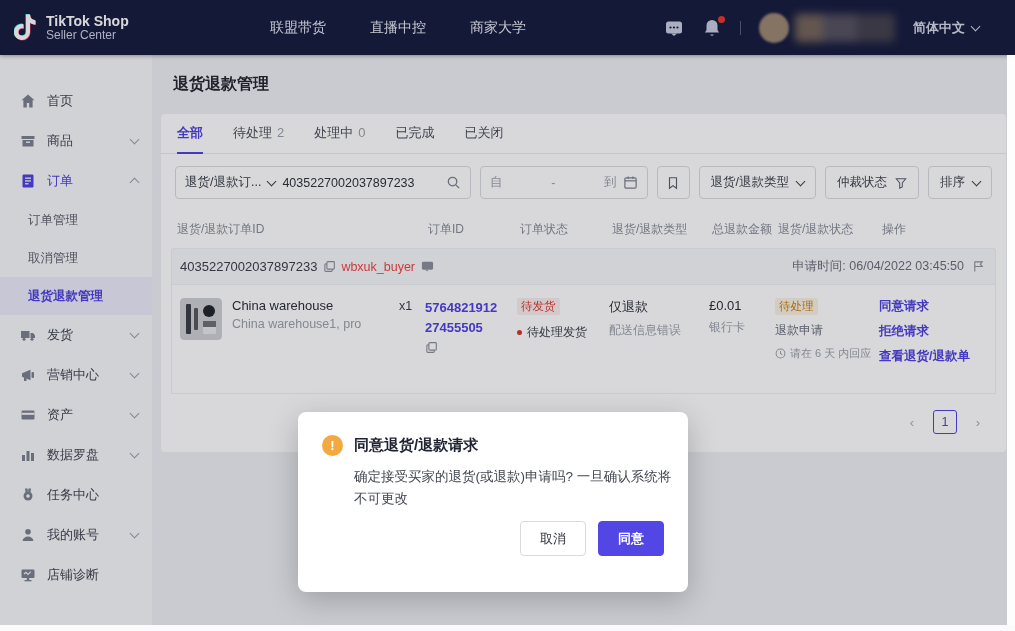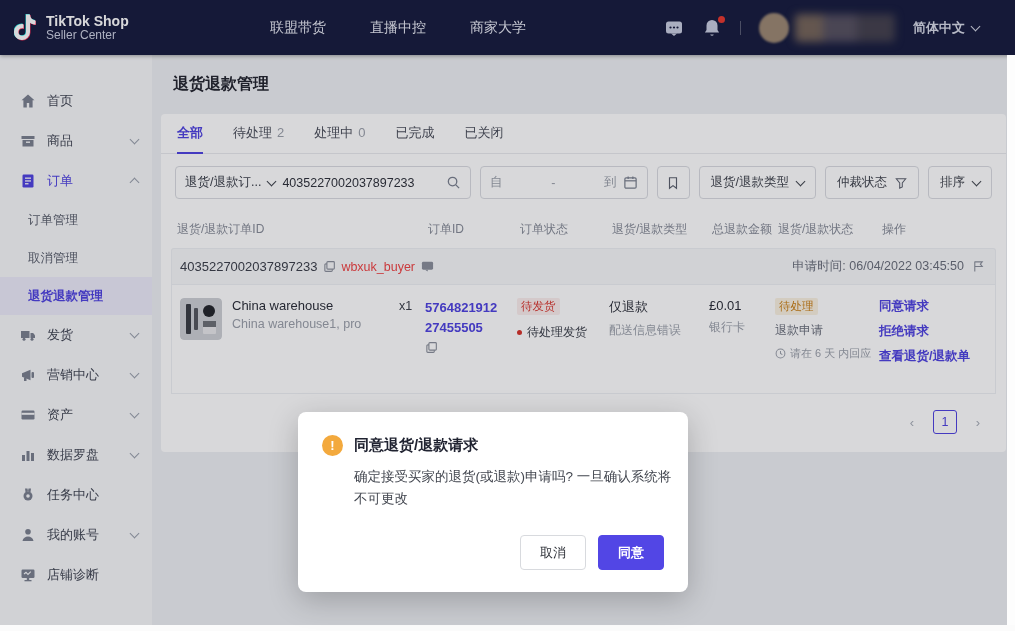--- a/index.html
+++ b/index.html
@@ -116,21 +116,21 @@
   .bottom-strip { position:absolute; bottom:0; left:0; width:1015px; height:6px; background:#fbfbfb; z-index:55; }
   
   .overlay { position:absolute; inset:0; background:rgba(10,12,22,.16); z-index:50; }
   .modal { position:absolute; left:298px; top:412px; width:390px; height:180px; background:#fff;
     border-radius:8px; z-index:60; box-shadow:0 8px 30px rgba(0,0,0,.22); padding:23px 24px; }
   .modal-head { display:flex; align-items:center; gap:11px; }
   .warn-circle { width:21px; height:21px; border-radius:50%; background:#f3a93d; color:#fff;
     font-size:13px; font-weight:bold; display:flex; align-items:center; justify-content:center; flex:0 0 21px; }
   .modal-title { font-size:15px; font-weight:bold; color:#202331; }
   .modal-body { margin:10px 0 0 32px; width:318px; font-size:13.5px; color:#42464f; line-height:1.65; }
-  .modal-btns { position:absolute; right:24px; bottom:22px; display:flex; gap:12px; }
+  .modal-btns { position:absolute; right:24px; bottom:36px; display:flex; gap:12px; }
   .btn { height:35px; padding:0 19px; border-radius:4px; font-size:13px; display:flex; align-items:center;
     justify-content:center; cursor:pointer; font-family:inherit; }
   .btn.ghost { background:#fff; border:1px solid #d8dade; color:#2e3138; }
   .btn.primary { background:#5246e5; border:1px solid #5246e5; color:#fff; font-weight:600; }
 </style>
 </head>
 <body>
 
 <div class="screen">
 

